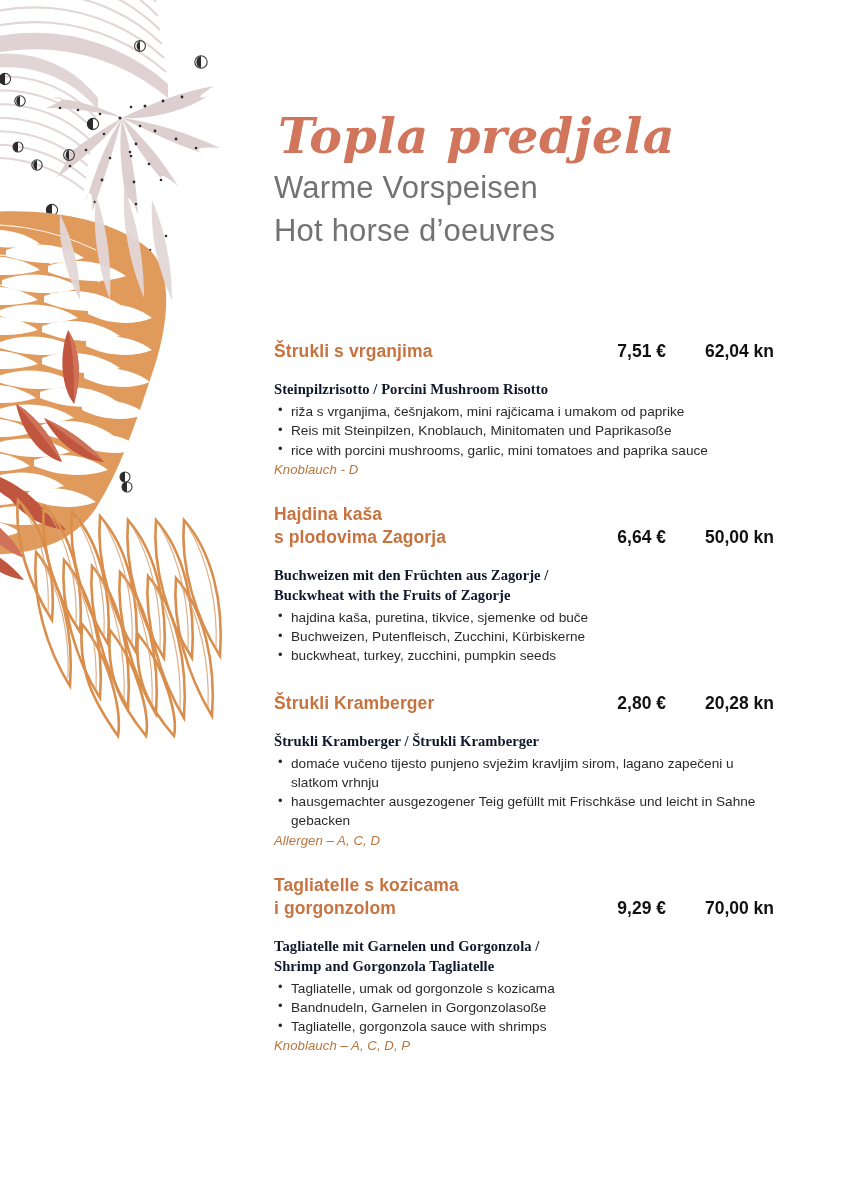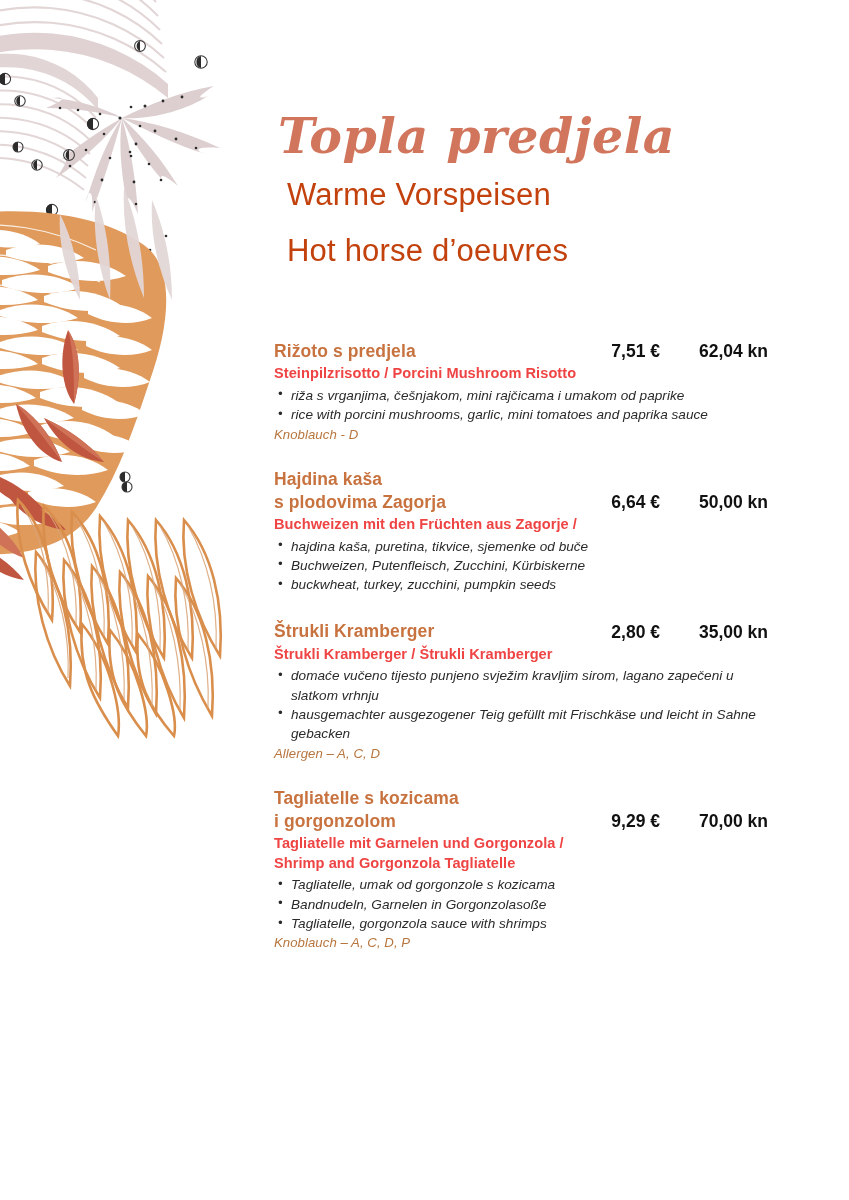--- a/index.html
+++ b/index.html
@@ -41,23 +41,23 @@
     color: #d1765c;
     letter-spacing: 0.5px;
     line-height: 1.0;
     margin: 0 0 6px 4px;
     white-space: nowrap;
   }
   .sub-title {
     font-family: "Liberation Sans", sans-serif;
     font-size: 31px;
     font-weight: 300;
-    color: #c2410c;
+    color: #737373;
     line-height: 1.38;
-    margin: 13px;
+    margin: 0;
     letter-spacing: 0.2px;
     white-space: nowrap;
   }
 
   
   #menu {
     position: absolute;
     left: 274px;
     top: 340px;
     width: 500px;
@@ -73,21 +73,21 @@
     font-size: 17.5px;
     font-weight: 700;
     color: #c8733f;
     line-height: 1.32;
     letter-spacing: 0.1px;
     max-width: 300px;
   }
   .item-title .ln { display: block; }
   .prices {
     position: absolute;
-    right: 6px;
+    right: 0;
     bottom: 1px;
     display: flex;
     align-items: baseline;
     white-space: nowrap;
   }
   .price-eur {
     font-size: 17.5px;
     font-weight: 700;
     color: #111111;
     width: 86px;
@@ -96,31 +96,31 @@
   .price-kn {
     font-size: 17.5px;
     font-weight: 700;
     color: #111111;
     width: 108px;
     text-align: right;
   }
   .item-subtitle {
     font-size: 14.6px;
     font-weight: 700;
-    color: #ef4444;
+    color: #0f172a;
     line-height: 1.36;
-    margin-top: 1px;
+    margin-top: 17px;
     letter-spacing: 0.05px;
+    font-family: Liberation Serif, serif;
   }
   .item-subtitle .ln { display: block; }
   .desc-list {
     list-style: none;
     margin: 2px 0 0 0;
     padding: 0;
-    font-style: italic;
   }
   .desc-list li {
     position: relative;
     padding-left: 17px;
     font-size: 13.6px;
     font-weight: 400;
     color: #2a2a2a;
     line-height: 1.42;
     letter-spacing: 0.02px;
   }
@@ -423,64 +423,66 @@
   <div id="header">
     <div class="script-title">Topla predjela</div>
     <div class="sub-title">Warme Vorspeisen</div>
     <div class="sub-title">Hot horse d’oeuvres</div>
   </div>
 
   <div id="menu">
       <div class="menu-item">
         <div class="item-head">
           <div class="item-title">
-            <span class="ln">Rižoto s predjela</span>
+            <span class="ln">Štrukli s vrganjima</span>
           </div>
           <div class="prices">
             <span class="price-eur">7,51 €</span>
             <span class="price-kn">62,04 kn</span>
           </div>
         </div>
         <div class="item-subtitle">
           <span class="ln">Steinpilzrisotto / Porcini Mushroom Risotto</span>
         </div>
         <ul class="desc-list">
           <li>riža s vrganjima, češnjakom, mini rajčicama i umakom od paprike</li>
+          <li>Reis mit Steinpilzen, Knoblauch, Minitomaten und Paprikasoße</li>
           <li>rice with porcini mushrooms, garlic, mini tomatoes and paprika sauce</li>
         </ul>
         <div class="allergen">Knoblauch - D</div>
       </div>
       <div class="menu-item">
         <div class="item-head">
           <div class="item-title">
             <span class="ln">Hajdina kaša</span>
             <span class="ln">s plodovima Zagorja</span>
           </div>
           <div class="prices">
             <span class="price-eur">6,64 €</span>
             <span class="price-kn">50,00 kn</span>
           </div>
         </div>
         <div class="item-subtitle">
           <span class="ln">Buchweizen mit den Früchten aus Zagorje /</span>
+          <span class="ln">Buckwheat with the Fruits of Zagorje</span>
         </div>
         <ul class="desc-list">
           <li>hajdina kaša, puretina, tikvice, sjemenke od buče</li>
           <li>Buchweizen, Putenfleisch, Zucchini, Kürbiskerne</li>
           <li>buckwheat, turkey, zucchini, pumpkin seeds</li>
         </ul>
       </div>
       <div class="menu-item">
         <div class="item-head">
           <div class="item-title">
             <span class="ln">Štrukli Kramberger</span>
           </div>
           <div class="prices">
             <span class="price-eur">2,80 €</span>
-            <span class="price-kn">35,00 kn</span>
+            <span class="price-kn">20,28 kn</span>
           </div>
         </div>
         <div class="item-subtitle">
           <span class="ln">Štrukli Kramberger / Štrukli Kramberger</span>
         </div>
         <ul class="desc-list">
           <li>domaće vučeno tijesto punjeno svježim kravljim sirom, lagano zapečeni u slatkom vrhnju</li>
           <li>hausgemachter ausgezogener Teig gefüllt mit Frischkäse und leicht in Sahne gebacken</li>
         </ul>
         <div class="allergen">Allergen – A, C, D</div>

